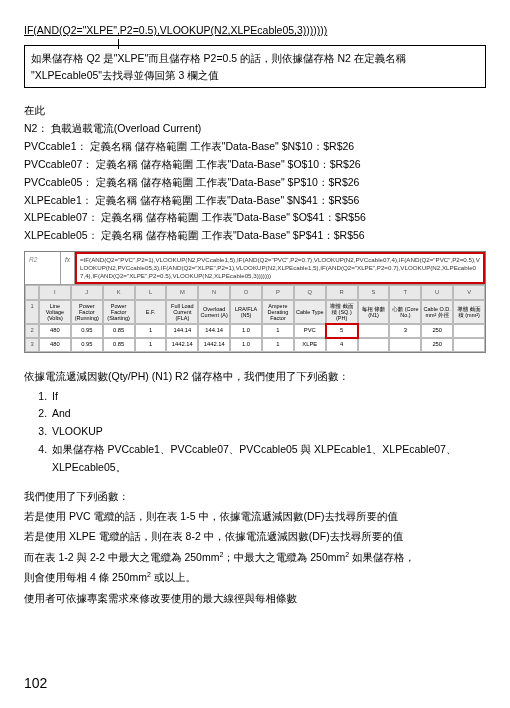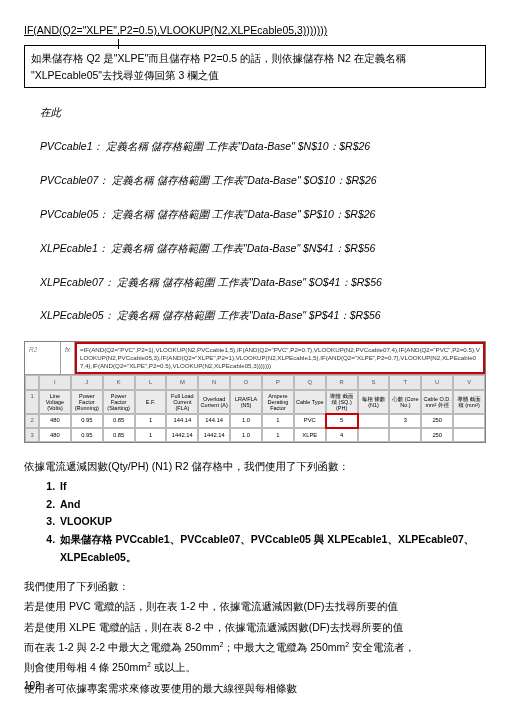--- a/index.html
+++ b/index.html
@@ -2,50 +2,51 @@
 <html><head>
 <meta charset="utf-8">
 <style>
   * { box-sizing: border-box; margin: 0; padding: 0; }
   body { font-family: "Microsoft JhengHei", Arial, sans-serif; width: 510px; height: 708px; background: #fff; padding: 22px 24px 14px 24px; font-size: 10.5px; line-height: 1.6; color: #000; }
   .formula { text-decoration: underline; margin-bottom: 6px; }
   .callout-wrap { position: relative; margin-bottom: 14px; }
   .callout-line { position: absolute; width: 1px; height: 10px; background: #000; left: 94px; top: -6px; }
   .callout { border: 1px solid #000; padding: 4px 6px; margin-top: 4px; }
   .defs { margin-bottom: 6px; }
-  .defs p { margin: 16px; line-height: 1.7; font-style: italic; }
+  .defs p { margin: 0; line-height: 1.7; }
   .sheet { border: 1px solid #808080; margin: 6px 0 14px; }
   .sheet-fbar { display: flex; align-items: stretch; border-bottom: 1px solid #a0a0a0; font-size: 6.5px; }
   .fbar-name { width: 36px; border-right: 1px solid #a0a0a0; padding: 3px 4px; font-style: italic; color:#888; }
   .fbar-fx { width: 14px; text-align: center; padding: 3px 1px; color: #666; font-style: italic; border-right: 1px solid #a0a0a0; }
   .fbar-formula { flex: 1; border: 2px solid #c00; padding: 2px 3px; line-height: 1.3; color: #333; word-break: break-all; font-size: 6.2px; }
   .grid { display: grid; grid-template-columns: 14px repeat(14, 1fr); font-size: 5.8px; }
   .cell { border: 0.5px solid #bbb; padding: 1.5px 1px; text-align: center; background: #fff; overflow: hidden; white-space: nowrap; }
   .colh { background: #e8e8e8; color: #555; }
   .rowh { background: #e8e8e8; color: #555; }
   .hdr { background: #ececec; font-size: 5.5px; line-height: 1.1; display:flex; align-items:center; justify-content:center; min-height:24px; white-space: normal; }
   .sel { outline: 2px solid #c00; outline-offset: -1px; position: relative; z-index: 2; }
   .numlist { margin: 0 0 10px 14px; }
-  .numlist li { margin-left: 20px; padding-left: 2px; line-height: 1.7; font-weight: bold; }
+  .numlist li { margin-left: 12px; padding-left: 2px; line-height: 1.7; }
   .para { margin-bottom: 2px; line-height: 1.75; }
-  .page-num { position: absolute; bottom: 14px; left: 24px; font-size: 10px; }
+  .page-num { position: absolute; bottom: 14px; left: 24px; font-size: 14px; }
   sup { font-size: 7px; }
 </style>
 </head>
 <body>
 
 <div class="formula">IF(AND(Q2="XLPE",P2=0.5),VLOOKUP(N2,XLPEcable05,3)))))))</div>
 
 <div class="callout-wrap">
   <div class="callout-line"></div>
   <div class="callout">如果儲存格 Q2 是"XLPE"而且儲存格 P2=0.5 的話，則依據儲存格 N2 在定義名稱  "XLPEcable05"去找尋並傳回第 3 欄之值</div>
 </div>
 
 <div class="defs">
   <p>在此</p>
+  <p>N2：  負載過載電流(Overload Current)</p>
   <p>PVCcable1：  定義名稱  儲存格範圍  工作表"Data-Base" $N$10：$R$26</p>
   <p>PVCcable07：  定義名稱  儲存格範圍  工作表"Data-Base" $O$10：$R$26</p>
   <p>PVCcable05：  定義名稱  儲存格範圍  工作表"Data-Base" $P$10：$R$26</p>
   <p>XLPEcable1：  定義名稱  儲存格範圍  工作表"Data-Base" $N$41：$R$56</p>
   <p>XLPEcable07：  定義名稱  儲存格範圍  工作表"Data-Base" $O$41：$R$56</p>
   <p>XLPEcable05：  定義名稱  儲存格範圍  工作表"Data-Base" $P$41：$R$56</p>
 </div>
 
 <div class="sheet">
   <div class="sheet-fbar">
@@ -119,23 +120,23 @@
 
 <p class="para">依據電流遞減因數(Qty/PH) (N1) R2 儲存格中，我們使用了下列函數：</p>
 <ol class="numlist">
   <li>If</li>
   <li>And</li>
   <li>VLOOKUP</li>
   <li>如果儲存格  PVCcable1、PVCcable07、PVCcable05 與 XLPEcable1、XLPEcable07、XLPEcable05。</li>
 </ol>
 
 <p class="para">我們使用了下列函數：</p>
-<p class="para">若是使用 PVC 電纜的話，則在表 1-2 中，依據電流遞減因數(DF)去找尋所要的值</p>
+<p class="para">若是使用 PVC 電纜的話，則在表 1-5 中，依據電流遞減因數(DF)去找尋所要的值</p>
 <p class="para">若是使用 XLPE 電纜的話，則在表 8-2 中，依據電流遞減因數(DF)去找尋所要的值</p>
 <p class="para">
-  <span>而在表 1-2 與 2-2 中最大之電纜為 250mm</span><sup>2</sup><span>；中最大之電纜為 250mm</span><sup>2</sup><span> 安全電流者，</span>
+  <span>而在表 1-2 與 2-2 中最大之電纜為 250mm</span><sup>2</sup><span>；中最大之電纜為 250mm</span><sup>2</sup><span> 如果儲存格，</span>
 </p>
 <p class="para">
   <span>則會使用每相 4 條 250mm</span><sup>2</sup><span> 或以上。</span>
 </p>
 <p class="para">使用者可依據專案需求來修改要使用的最大線徑與每相條數</p>
 
 <div class="page-num">102</div>
 
 </body></html>

